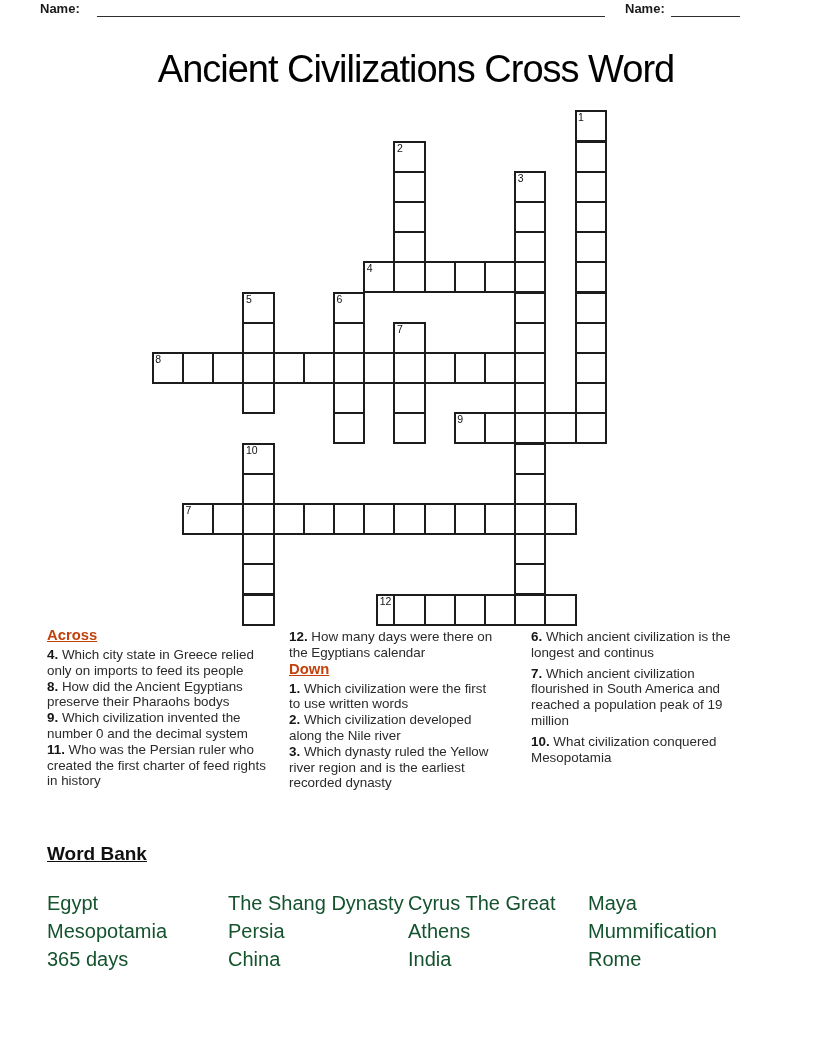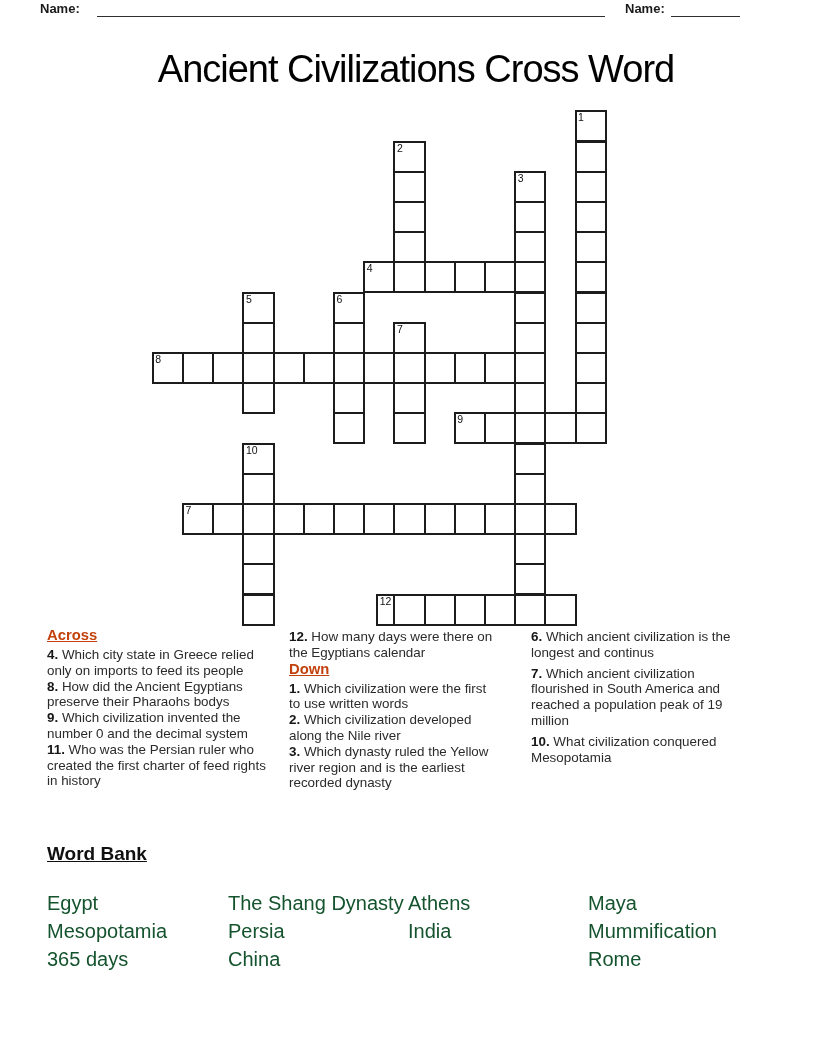--- a/index.html
+++ b/index.html
@@ -200,20 +200,21 @@
         <div class="wb-item">Egypt</div>
         <div class="wb-item">Mesopotamia</div>
         <div class="wb-item">365 days</div>
       </div>
       <div class="wb-col" style="left: 228px;">
         <div class="wb-item">The Shang Dynasty</div>
         <div class="wb-item">Persia</div>
         <div class="wb-item">China</div>
       </div>
       <div class="wb-col" style="left: 408px;">
+        <div class="wb-item">Cyrus The Great</div>
         <div class="wb-item">Athens</div>
         <div class="wb-item">India</div>
       </div>
       <div class="wb-col" style="left: 588px;">
         <div class="wb-item">Maya</div>
         <div class="wb-item">Mummification</div>
         <div class="wb-item">Rome</div>
       </div>
     </div>
 

